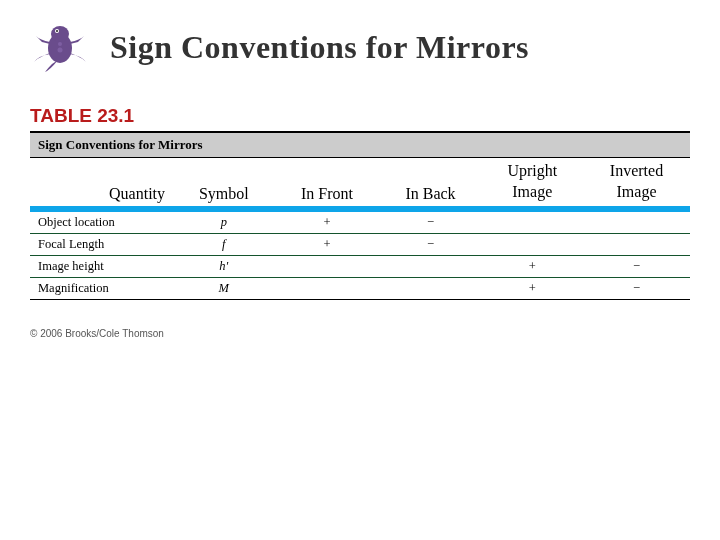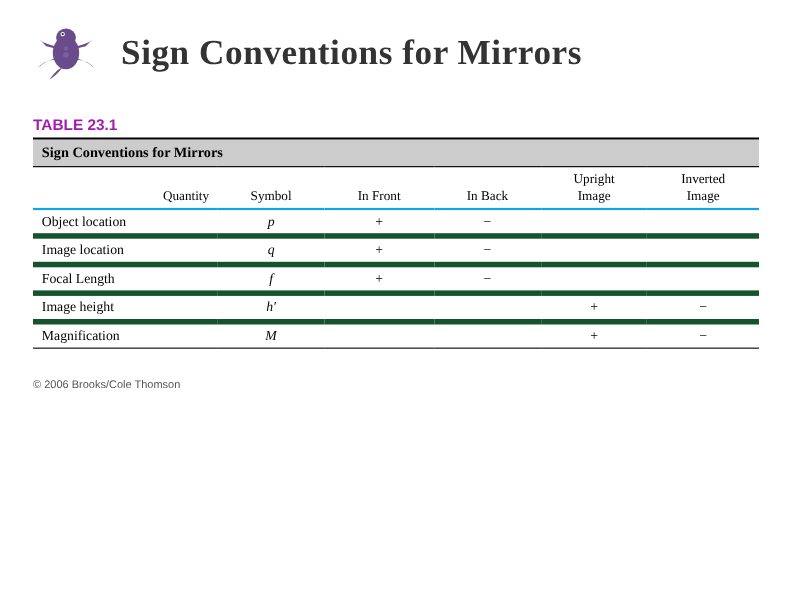--- a/index.html
+++ b/index.html
@@ -34,23 +34,23 @@
     }
 
     .title {
       font-size: 32px;
       font-weight: bold;
       color: #333333;
       letter-spacing: 0.5px;
     }
 
     .table-label {
-      font-size: 14px;
+      font-size: 19px;
       font-weight: bold;
-      color: #a21caf;
+      color: #b91c1c;
       margin-bottom: 4px;
       font-family: Arial, sans-serif;
     }
 
     .table-container {
       border-top: 2px solid #000;
     }
 
     table {
       width: 100%;
@@ -64,36 +64,36 @@
     }
 
     .header-row-title td {
       padding: 4px 8px;
       font-weight: bold;
       font-size: 13px;
     }
 
     .col-headers td {
       padding: 3px 8px;
-      font-size: 12px;
-      border-bottom: 2px solid #0ea5e9;
+      font-size: 16px;
+      border-bottom: 6px solid #0ea5e9;
       vertical-align: bottom;
       text-align: center;
     }
 
     .col-headers td:first-child {
       text-align: right;
     }
 
     .data-row td {
       padding: 3px 8px;
       vertical-align: middle;
       font-size: 12.5px;
       text-align: center;
-      border-bottom: 5px solid #14532d;
+      border-bottom: 1px solid #14532d;
     }
 
     .data-row td:first-child {
       text-align: left;
     }
 
     .data-row:last-child td {
       border-bottom: 1px solid #000;
     }
 
@@ -177,28 +177,20 @@
         <tbody id="table-body">
         <tr class="data-row">
               <td>Object location</td>
               <td class="symbol-col">p</td>
               <td>+</td>
               <td>−</td>
               <td></td>
               <td></td>
             </tr>
             <tr class="data-row">
-              <td>Image location</td>
-              <td class="symbol-col">q</td>
-              <td>+</td>
-              <td>−</td>
-              <td></td>
-              <td></td>
-            </tr>
-            <tr class="data-row">
               <td>Focal Length</td>
               <td class="symbol-col">f</td>
               <td>+</td>
               <td>−</td>
               <td></td>
               <td></td>
             </tr>
             <tr class="data-row">
               <td>Image height</td>
               <td class="symbol-col">h′</td>

